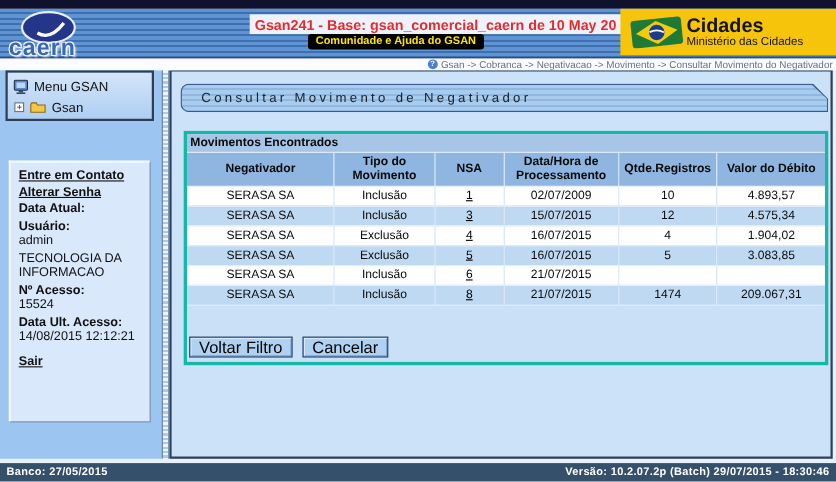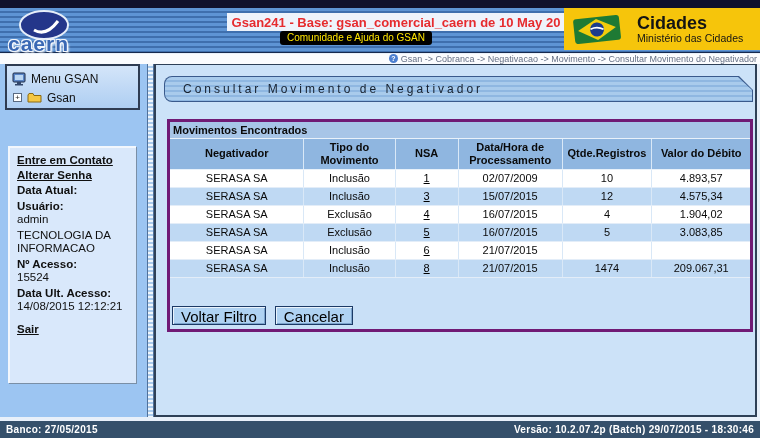--- a/index.html
+++ b/index.html
@@ -16,25 +16,25 @@
   
   .logo { position:absolute; left:6px; top:0px; width:120px; height:50px; z-index:6; }
   .logo svg { position:absolute; left:10px; top:2px; }
   .logo-text { position:absolute; left:2px; top:24px; font-size:21px; font-weight:bold; color:#3A68B4; letter-spacing:1px;
                text-shadow:-1px -1px 0 #F2F6FC, 1px -1px 0 #F2F6FC, -1px 1px 0 #F2F6FC, 1px 1px 0 #F2F6FC, 2px 2px 2px rgba(255,255,255,.8); }
 
   .base-strip { position:absolute; left:227px; top:5px; width:338px; height:18px; background:#EEF3FB;
                 display:flex; align-items:center; justify-content:center; overflow:hidden; }
   .base-strip span { color:#E62B2E; font-weight:bold; font-size:13px; white-space:nowrap; }
 
-  .community { position:absolute; left:280px; top:23px; background:#000; color:#FFE500; font-size:10px; font-weight:normal;
+  .community { position:absolute; left:280px; top:23px; background:#000; color:#FFE500; font-size:10px; font-weight:bold;
                padding:1px 7px 2px; border-radius:3px; white-space:nowrap; }
 
   .cidades { position:absolute; right:0; top:0; width:196px; height:42px; background:#F6C50B;
-             display:flex; align-items:center; gap:15px; padding-left:8px; }
+             display:flex; align-items:center; gap:2px; padding-left:8px; }
   .cid-title { font-size:18px; font-weight:bold; color:#141414; line-height:18px; }
   .cid-sub { font-size:10.5px; color:#141414; }
 
   
   .bc-strip { position:absolute; left:0; top:54px; width:760px; height:10px; background:#FBFCFE;
               display:flex; justify-content:flex-end; align-items:flex-start; gap:3px; padding-right:3px; }
   .bc-strip span.path { font-size:9px; color:#667085; white-space:nowrap; }
   .bc-icon { display:inline-block; width:9px; height:9px; border-radius:50%; background:#4C7FD0; color:#fff;
              font-size:7px; line-height:9px; text-align:center; font-weight:bold; }
 
@@ -67,21 +67,21 @@
   
   .title-outer { position:absolute; left:8px; top:11px; width:589px; height:26px; background:#3A5A8C;
                  border-radius:8px 0 0 8px; clip-path:polygon(0 0,575px 0,100% 14px,100% 100%,0 100%); }
   .title-inner { position:absolute; inset:1px; background:repeating-linear-gradient(to bottom,#A9CBEC 0 3px,#8FB7E1 3px 5px);
                  border-radius:7px 0 0 7px; clip-path:polygon(0 0,573px 0,100% 13px,100% 100%,0 100%);
                  display:flex; align-items:center; }
   .title-inner span { padding-left:18px; font-size:12px; letter-spacing:3px; color:#16202E; }
 
   
   .results-box { position:absolute; left:11px; top:54px; width:586px; height:213px; background:#C9E0F7;
-                 border:3px solid #701a75; }
+                 border:3px solid #14b8a6; }
   .caption { height:17px; background:#A7C5E7; border-bottom:1px solid #E8F1FA; font-size:11px; font-weight:bold;
              color:#0A0A0A; padding:2px 3px 0; }
   table { width:100%; border-collapse:collapse; table-layout:fixed; font-size:11px; color:#0A0A0A; }
   thead th { background:#8FB6E0; font-weight:bold; height:30px; line-height:13px; text-align:center;
              border-right:1px solid #D9E8F7; border-bottom:1px solid #E8F1FA; padding:0 2px; }
   thead th:last-child { border-right:none; }
   tbody td { height:18px; text-align:center; border-right:1px solid #D9E8F7; border-bottom:1px solid #E3EDF8; }
   tbody td:last-child { border-right:none; }
   tr.odd  { background:#FFFFFF; }
   tr.even { background:#BFD9F3; }

